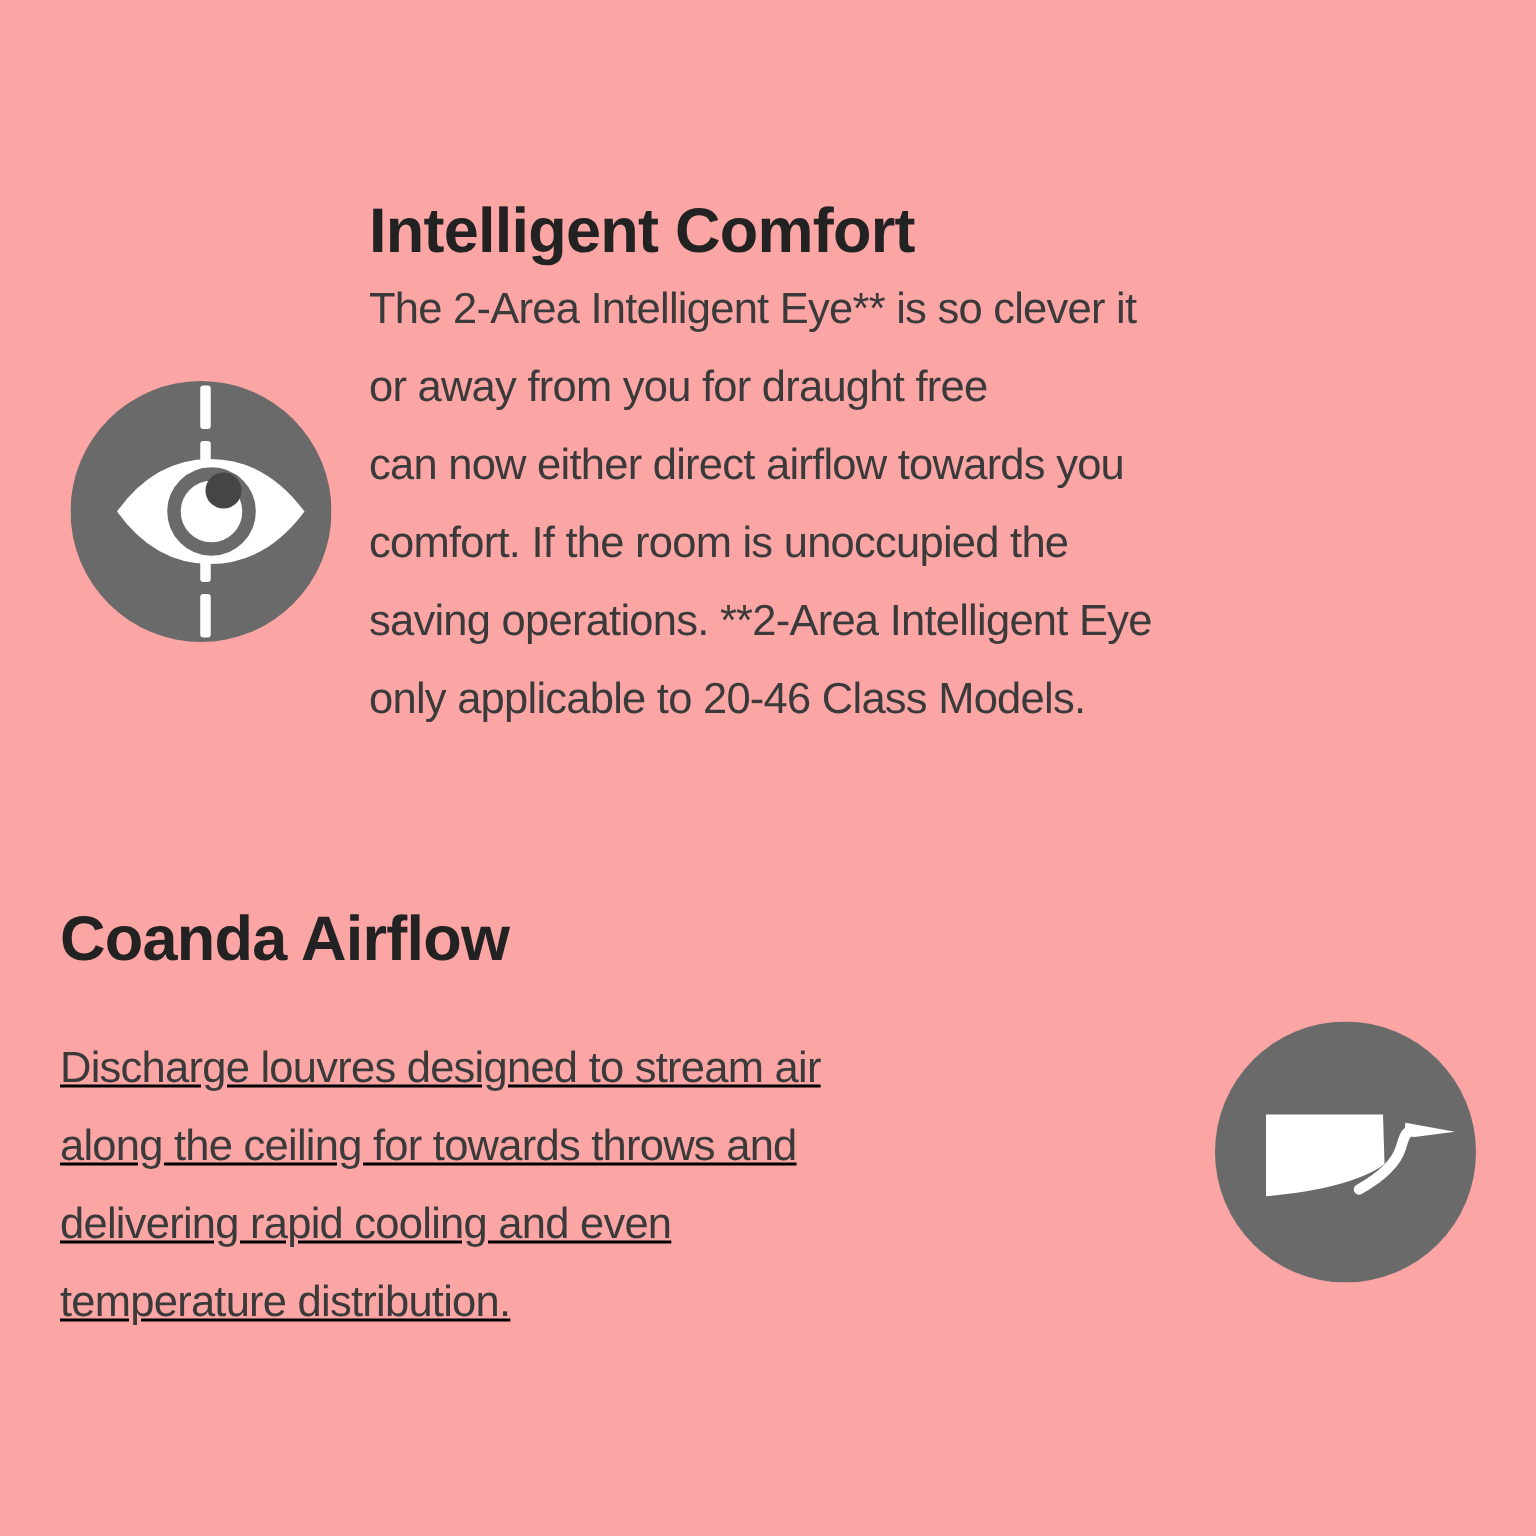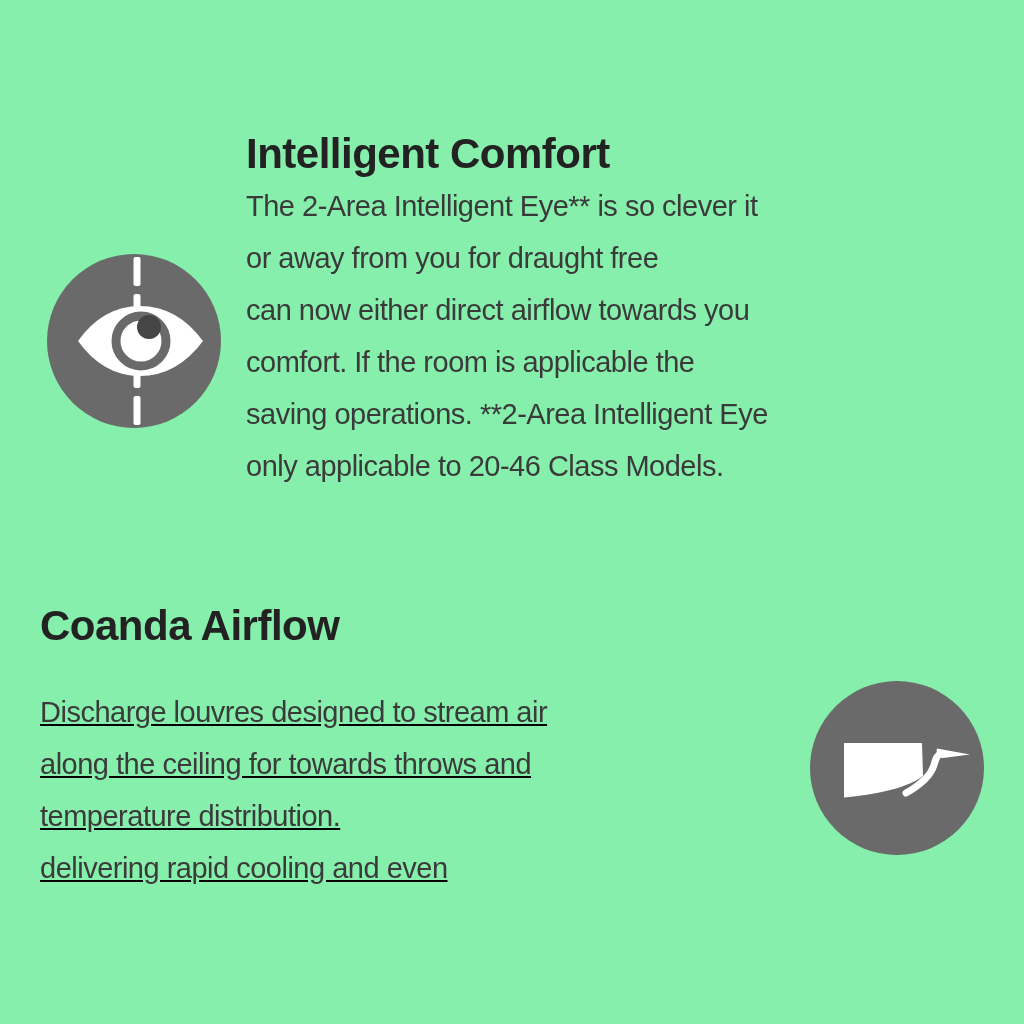--- a/index.html
+++ b/index.html
@@ -5,21 +5,21 @@
   html, body {
     margin: 0;
     padding: 0;
     background: #ffffff;
     font-family: "Liberation Sans", sans-serif;
   }
   .page {
     position: relative;
     width: 1024px;
     height: 1024px;
-    background: #86efac;
+    background: #fca5a5;
     overflow: hidden;
   }
   .feature-icon {
     position: absolute;
     width: 174px;
     height: 174px;
   }
   .icon-eye   { left: 47px;  top: 254px; }
   .icon-coanda{ left: 810px; top: 681px; }
 
@@ -66,36 +66,36 @@
 
       <circle cx="102" cy="73" r="12" fill="var(--pupil-dark, #454545)"></circle>
     </svg>
 
     <div class="text-block text-block-1">
       <h2 class="feature-heading" style="margin:0">Intelligent Comfort</h2>
       <div>
         <div class="body-line">The 2-Area Intelligent Eye** is so clever it</div>
         <div class="body-line">or away from you for draught free</div>
         <div class="body-line">can now either direct airflow towards you</div>
-        <div class="body-line">comfort. If the room is applicable the</div>
+        <div class="body-line">comfort. If the room is unoccupied the</div>
         <div class="body-line">saving operations. **2-Area Intelligent Eye</div>
         <div class="body-line">only applicable to 20-46 Class Models.</div>
       </div>
     </div>
   </section>
 
   <section>
 
     <h2 class="feature-heading text-block text-block-2-heading" style="margin:0">Coanda Airflow</h2>
 
     <div class="text-block text-block-2-body">
       <div class="body-line">Discharge louvres designed to stream air</div>
       <div class="body-line">along the ceiling for towards throws and</div>
+      <div class="body-line">delivering rapid cooling and even</div>
       <div class="body-line">temperature distribution.</div>
-      <div class="body-line">delivering rapid cooling and even</div>
     </div>
 
     <svg class="feature-icon icon-coanda" viewBox="0 0 174 174" xmlns="http://www.w3.org/2000/svg" aria-hidden="true">
       <circle cx="87" cy="87" r="87" fill="var(--icon-gray, #6a6a6a)"></circle>
 
       <path d="M 34,62 L 112,62 L 113,95 C 98,107 64,114 34,116.5 Z" fill="#ffffff"></path>
 
       <path d="M 96,112 C 112,103 121,94 124,84 C 126,77 127,74 131,72.5" fill="none" stroke="#ffffff" stroke-width="7" stroke-linecap="round"></path>
 
       <path d="M 127,67.5 L 160,73.5 L 133,77 C 128,77 125.8,71.5 127,67.5 Z" fill="#ffffff"></path>

